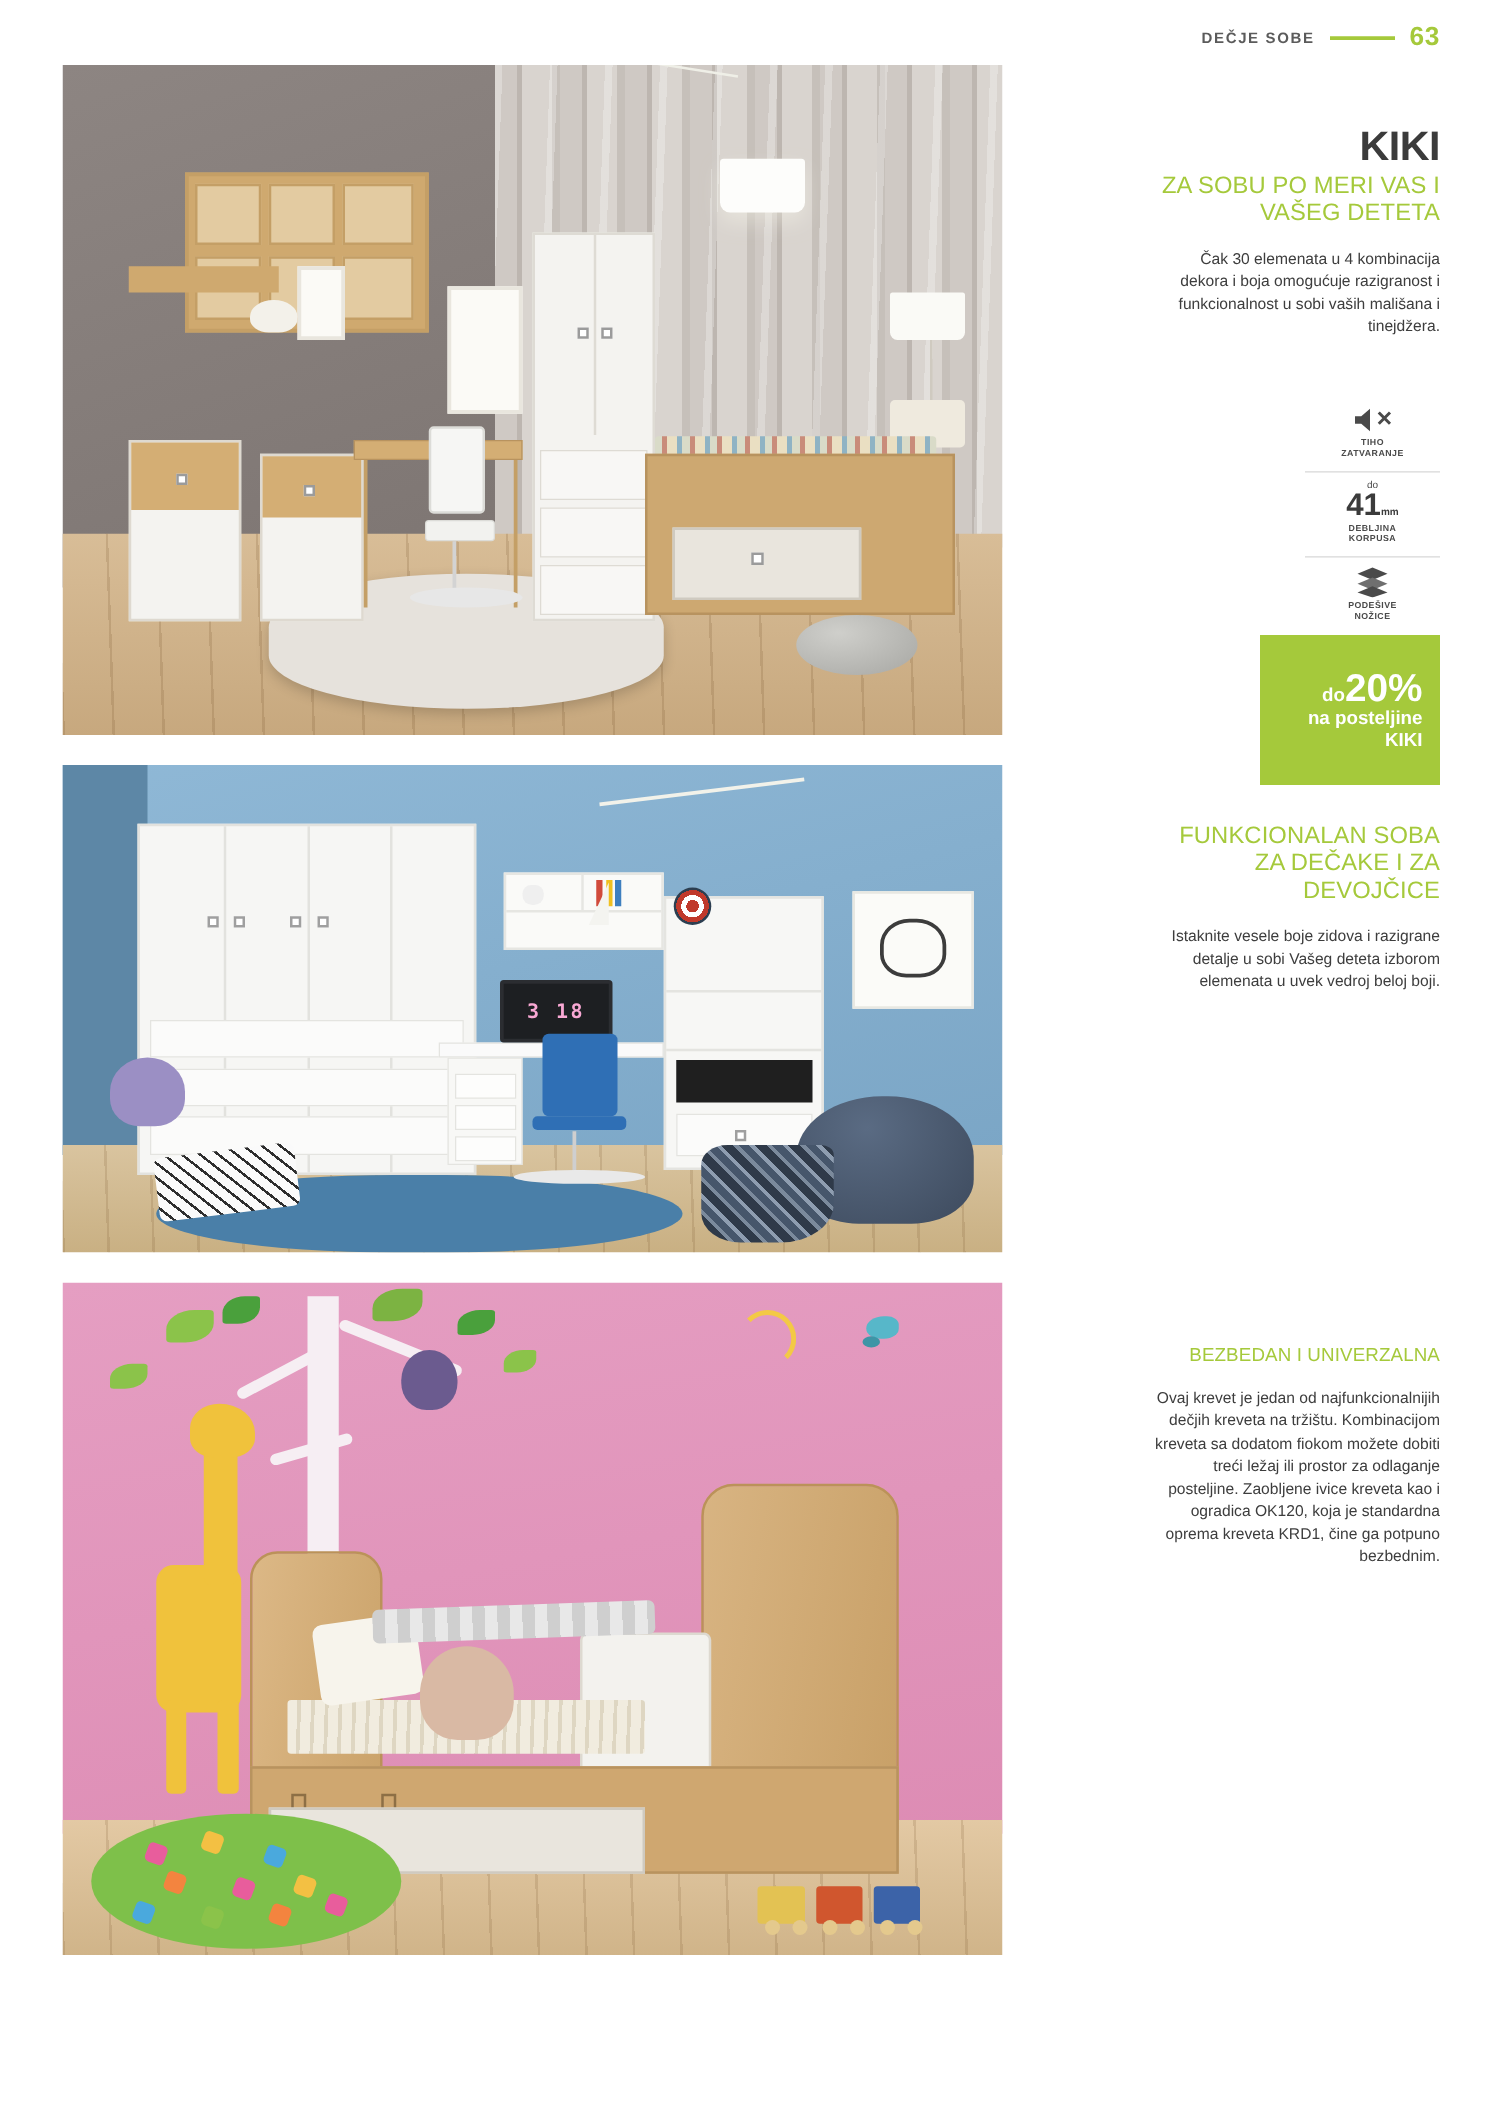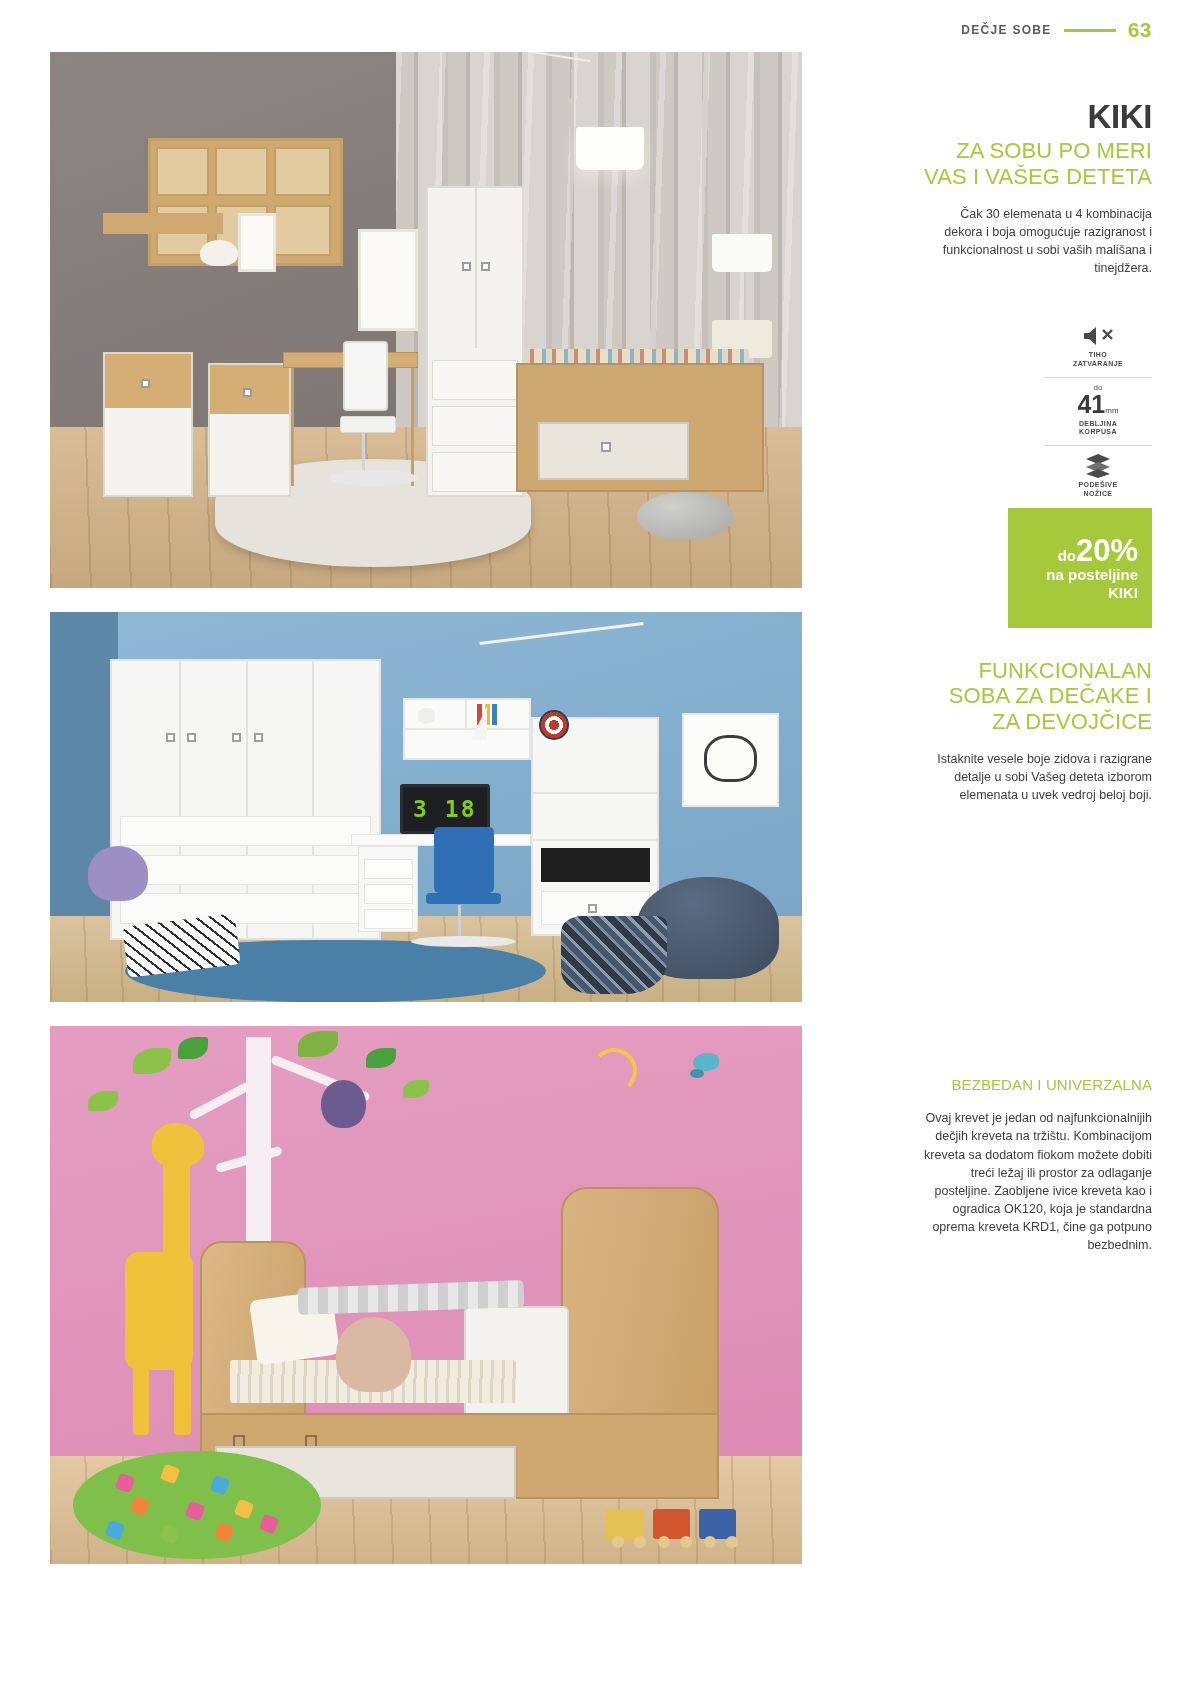--- a/index.html
+++ b/index.html
@@ -48,21 +48,21 @@
   #text2 { top: 658px; }
   #text3 { top: 1076px; }
 
   .title {
     font-size: 33px; font-weight: 700; letter-spacing: -0.4px;
     line-height: 1.04; color: #3b3b3b; margin: 0 0 4px 0;
     text-transform: uppercase;
   }
   .title.small { font-size: 26px; }
   .subtitle {
-    font-size: 22px; color: #a5c93b; line-height: 1.15;
+    font-size: 19px; color: #a5c93b; line-height: 1.15;
     margin: 0 0 16px 0; font-weight: 400; letter-spacing: 0.1px;
   }
   .subtitle.sm { font-size: 15px; }
   .body {
     font-size: 12.5px; line-height: 1.45; color: #3d3d3d; margin: 0;
   }
 
   
   .features {
     position: absolute; right: 48px; top: 318px; width: 108px;
@@ -71,21 +71,21 @@
     text-align: center; padding: 6px 0 8px 0;
     border-top: 1px solid #d7d7d7;
   }
   .feature:first-child { border-top: none; }
   .feature-cap {
     font-size: 7px; line-height: 1.25; letter-spacing: 0.4px;
     font-weight: 700; color: #4a4a4a; margin-top: 3px;
   }
   .big-num { font-size: 25px; font-weight: 700; line-height: 1; color: #3b3b3b; }
   .pre-num { font-size: 8px; color: #4a4a4a; line-height: 1; }
-  .unit { font-size: 8px; font-weight: 400; }
+  .unit { font-size: 8px; font-weight: 700; }
   .icon-svg { display: block; margin: 0 auto; }
 
   
   .badge {
     position: absolute; right: 48px; top: 508px;
     width: 144px; height: 120px;
     background: #a5c93b; color: #fff;
     display: flex; flex-direction: column;
     align-items: flex-end; justify-content: center;
     padding: 0 14px 0 0; text-align: right;
@@ -216,21 +216,21 @@
     background: #f7f7f5; border: 2px solid #e4e4e0;
   }
   #photo2 .desk { left: 40%; top: 57%; width: 24%; height: 3%; background: #fafafa; border: 1px solid #e4e4e0; }
   #photo2 .ped { left: 41%; top: 60%; width: 8%; height: 22%; background: #f8f8f6; border: 1px solid #e4e4e0; }
   #photo2 .chairb { left: 51%; top: 55%; width: 8%; height: 17%; background: #2f6fb5; border-radius: 5px; }
   #photo2 .chairs { left: 50%; top: 72%; width: 10%; height: 3%; background: #2f6fb5; border-radius: 4px; }
   #photo2 .chairpole { left: 54.3%; top: 75%; width: 3px; height: 9%; background: #cfcfcf; }
   #photo2 .chairbase { left: 48%; top: 83%; width: 14%; height: 3%; background: #e9e9e9; border-radius: 50%; }
   #photo2 .monitor { left: 46.5%; top: 44%; width: 12%; height: 13%; background: #1d1f22; border: 3px solid #2b2d31; border-radius: 3px; }
   #photo2 .clock-txt {
-    position: absolute; inset: 0; color: #84cc16; font-size: 23px; font-weight: 700;
+    position: absolute; inset: 0; color: #f9a8d4; font-size: 16px; font-weight: 700;
     display: flex; align-items: center; justify-content: center; letter-spacing: 2px;
     font-family: "DejaVu Sans Mono", monospace;
   }
   #photo2 .poster {
     left: 84%; top: 26%; width: 13%; height: 24%;
     background: #fbfbf8; border: 2px solid #e8e8e2;
   }
   #photo2 .bear2 {
     position: absolute; left: 22%; top: 22%; width: 56%; height: 52%;
     border: 3px solid #3c3c3c; border-radius: 45% 45% 40% 40%;

